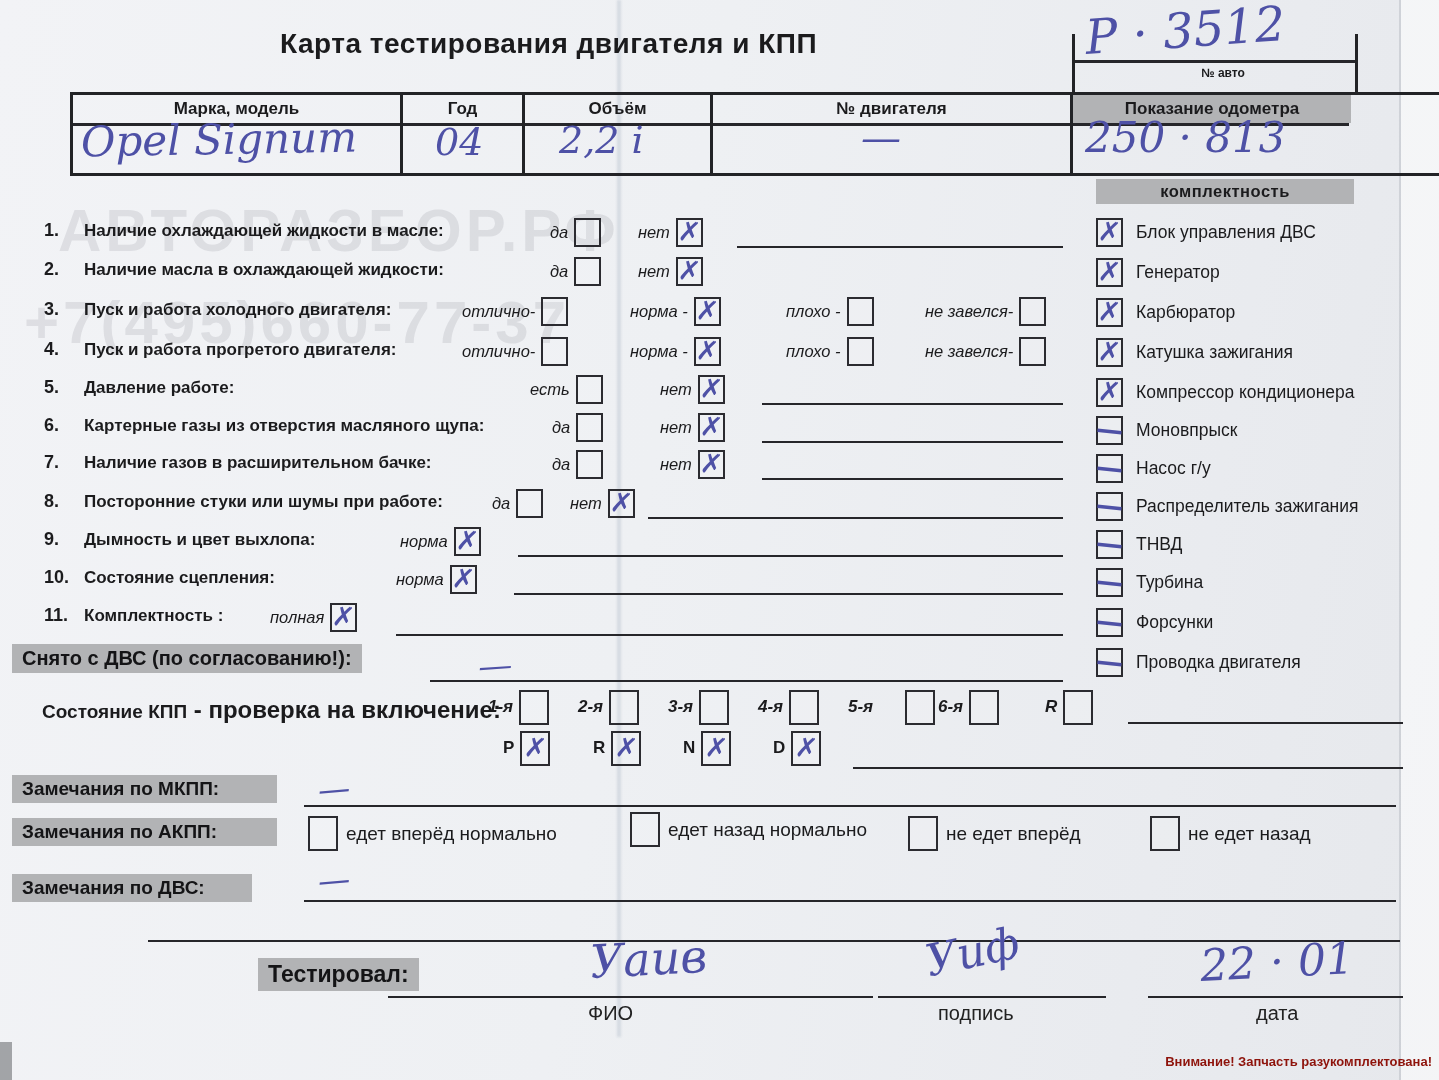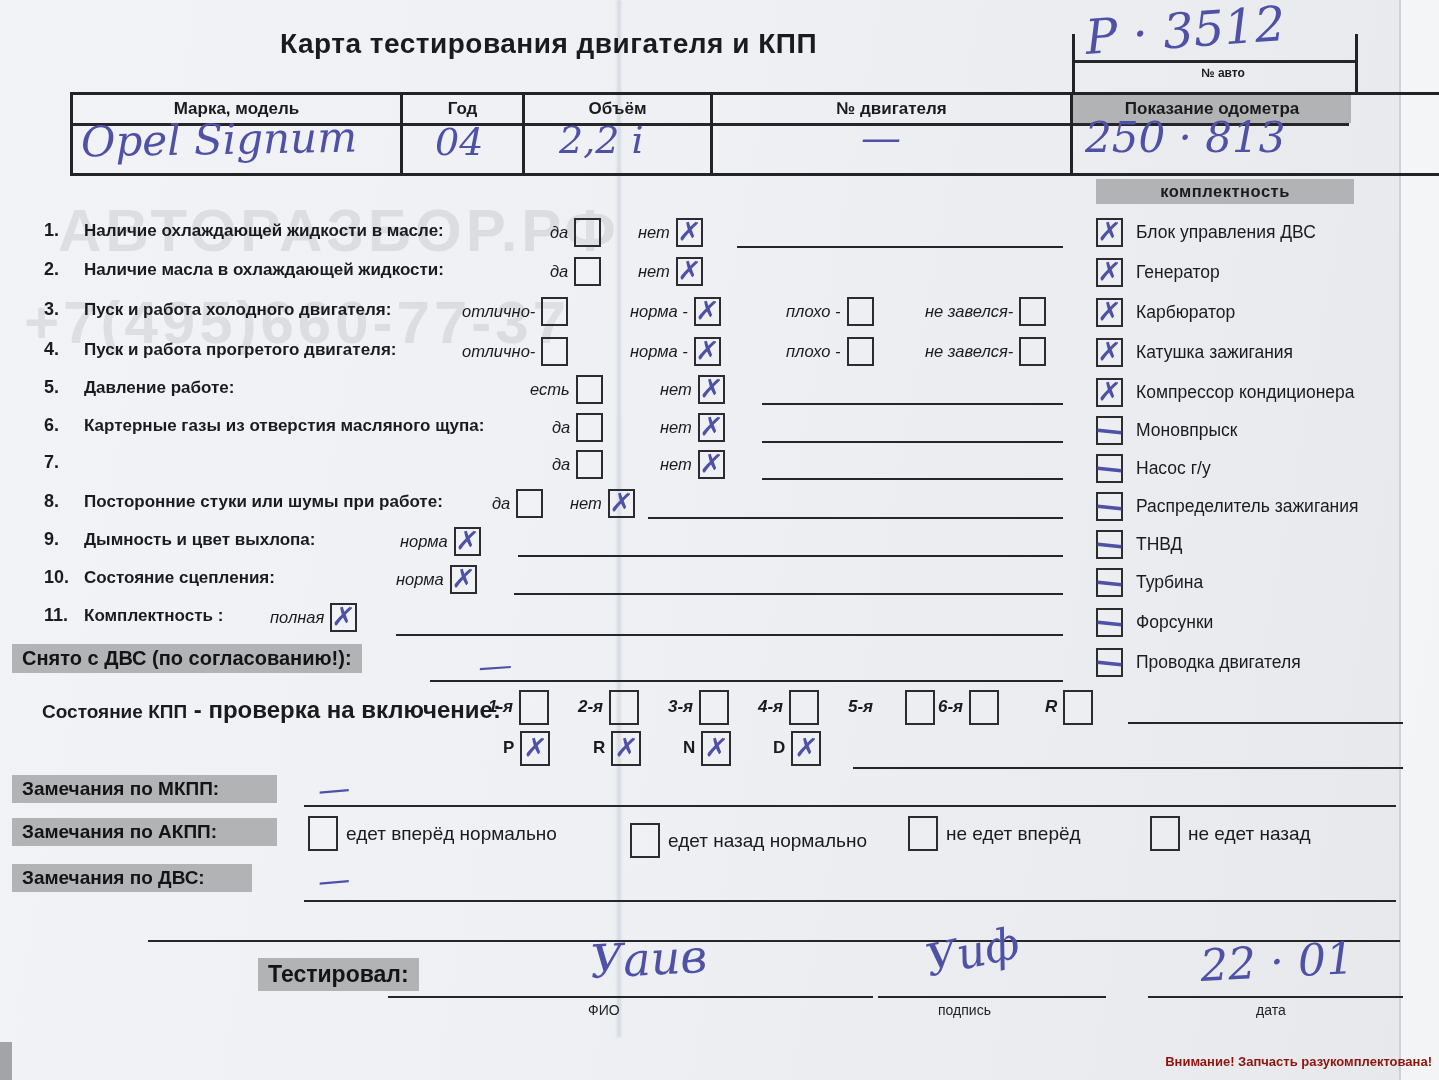--- a/index.html
+++ b/index.html
@@ -26,21 +26,21 @@
   .optr{display:flex;align-items:center;gap:8px;position:absolute;top:0;}
   .optr .olab{font-size:19px;white-space:nowrap;}
   .erow{position:absolute;left:1096px;display:flex;align-items:center;gap:13px;height:32px;}
   .erow .elab{font-size:17.5px;white-space:nowrap;}
   .th{position:absolute;top:4px;text-align:center;font-weight:bold;font-size:17px;}
   .gear{position:absolute;top:0;display:flex;align-items:center;gap:6px;height:34px;}
   .gear .glab{font-style:italic;font-size:17px;font-weight:bold;}
   .gear .glab.up{font-style:normal;font-weight:bold;font-size:17px;}
   .sect-strong{font-weight:800;font-size:19px;}
   .sect-rest{font-weight:700;font-size:24px;}
-  .caption{position:absolute;font-size:14px;color:#222;}
+  .caption{position:absolute;font-size:20px;color:#222;}
   .wm{position:absolute;font-weight:800;color:rgba(105,110,122,0.15);letter-spacing:4px;white-space:nowrap;}
   .fold{position:absolute;left:617px;top:0;width:4px;height:96%;background:rgba(185,192,206,0.45);filter:blur(1px);}
   .edge-r{position:absolute;left:1399px;top:0;width:40px;height:100%;
           background:linear-gradient(90deg,rgba(150,155,165,0.30) 0 2px,rgba(255,255,255,0.55) 2px 100%);}
   .corner-bl{position:absolute;left:0;top:1042px;width:12px;height:38px;background:#54555a;opacity:.5;}
 </style>
 </head>
 <body>
 
 <div id="paper">
@@ -272,20 +272,21 @@
     <span class="opt" style="left:660px;">
         <i class="olab">нет</i>
         <span class="cbox">
           <span class="mark">✗</span>
         </span>
       </span>
     <span class="hline" style="left:762px;width:301px;bottom:3px;"></span>
   </div>
   <div class="crow" style="top:447px;">
     <b class="cnum">7.</b>
+    <span class="clabel">Наличие газов в расширительном бачке:</span>
     <span class="opt" style="left:552px;">
         <i class="olab">да</i>
         <span class="cbox">
           <span class="mark"></span>
         </span>
       </span>
     <span class="opt" style="left:660px;">
         <i class="olab">нет</i>
         <span class="cbox">
           <span class="mark">✗</span>
@@ -434,42 +435,42 @@
   </div>
 
   <div class="crow" style="top:812px;height:46px;">
     <span class="glabel" style="position:absolute;left:12px;top:6px;font-size:19px;width:245px;">Замечания по АКПП:</span>
     <span class="optr" style="left:308px;top:4px;">
         <span class="cbox tall">
           <span class="mark"></span>
         </span>
         <span class="olab">едет вперёд нормально</span>
       </span>
-    <span class="optr" style="left:630px;top:11px;justify-content:center;">
+    <span class="optr" style="left:630px;top:0;justify-content:center;">
         <span class="cbox tall">
           <span class="mark"></span>
         </span>
         <span class="olab">едет назад нормально</span>
       </span>
     <span class="optr" style="left:908px;top:4px;">
         <span class="cbox tall">
           <span class="mark"></span>
         </span>
         <span class="olab">не едет вперёд</span>
       </span>
     <span class="optr" style="left:1150px;top:4px;">
         <span class="cbox tall">
           <span class="mark"></span>
         </span>
         <span class="olab">не едет назад</span>
       </span>
   </div>
 
   <div class="crow" style="top:862px;height:42px;">
-    <span class="glabel" style="position:absolute;left:12px;top:2px;font-size:19px;width:220px;">Замечания по ДВС:</span>
+    <span class="glabel" style="position:absolute;left:12px;top:12px;font-size:19px;width:220px;">Замечания по ДВС:</span>
     <span class="hand" style="position:absolute;left:318px;top:2px;font-size:32px;transform:rotate(-5deg);">—</span>
     <span class="hline" style="left:304px;width:1092px;bottom:2px;"></span>
   </div>
 
   <div class="hline" style="left:148px;width:1252px;top:940px;"></div>
 
   <div class="crow" style="top:950px;height:70px;">
     <span class="glabel" style="position:absolute;left:218px;top:8px;font-size:23px;margin-left:40px;">Тестировал:</span>
     <span class="hand" style="position:absolute;left:590px;top:-14px;font-size:46px;transform:rotate(-3deg);">Уаив</span>
     <span class="hline" style="left:388px;width:485px;top:46px;"></span>

